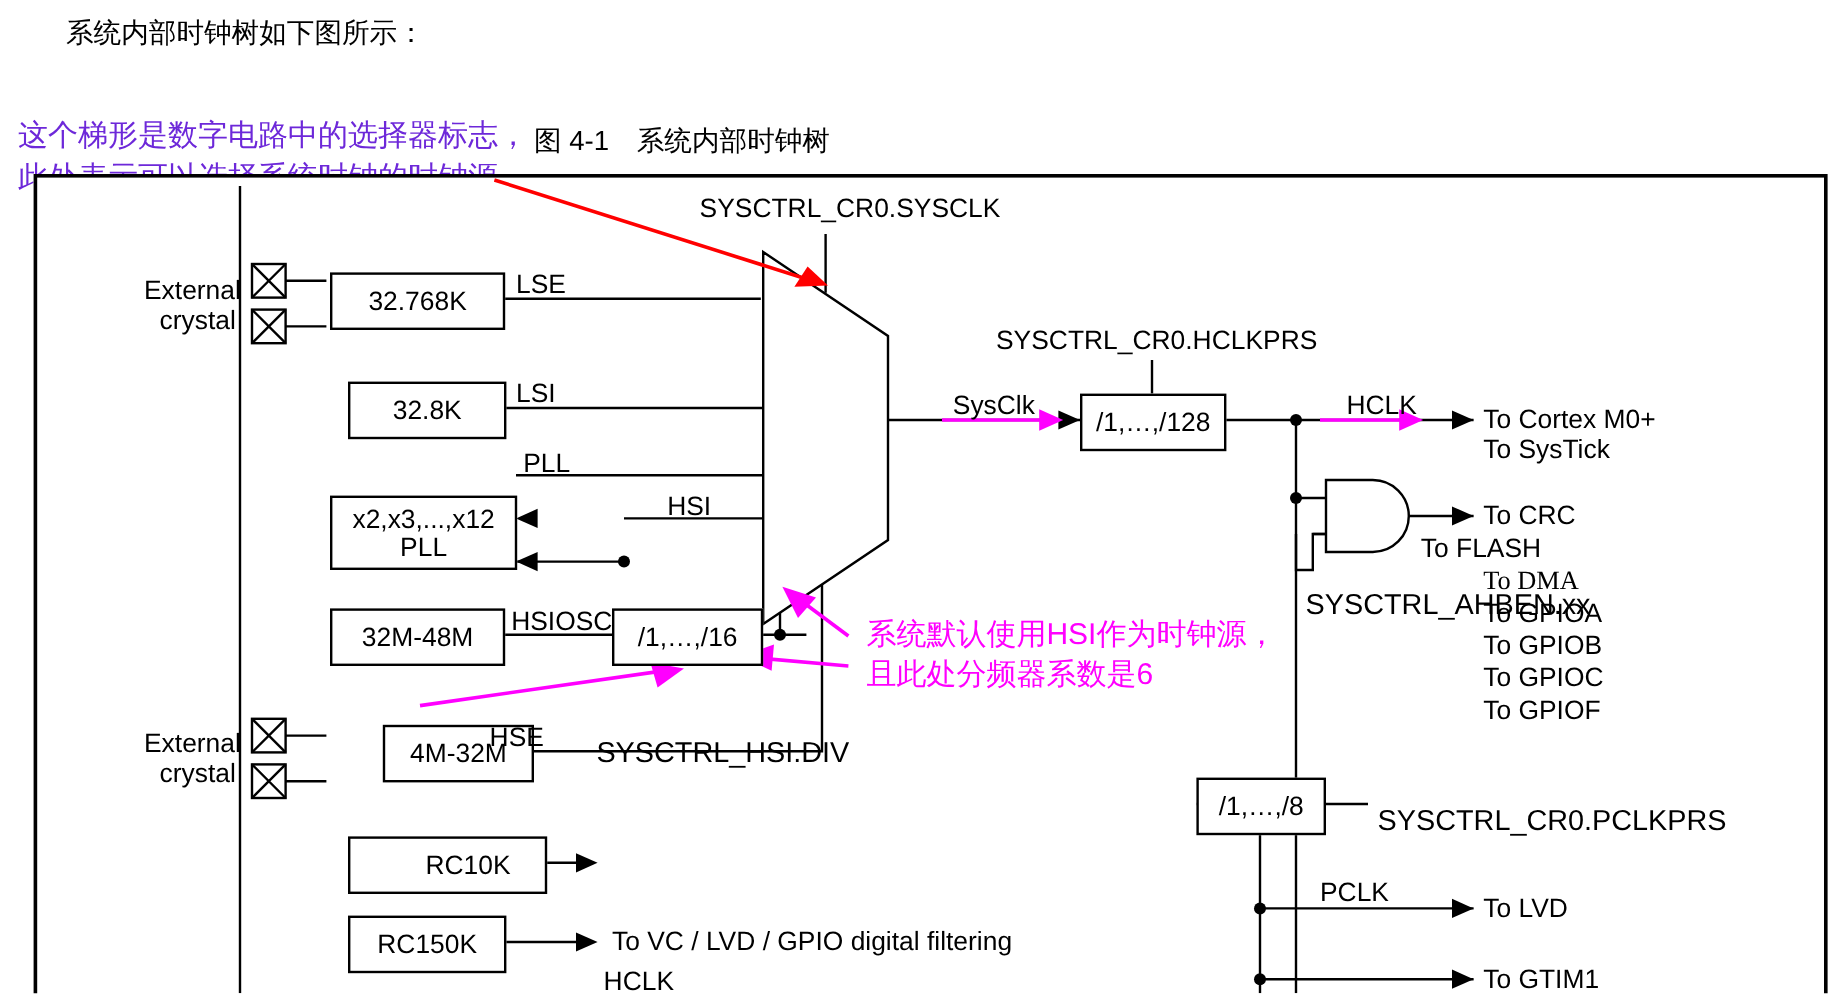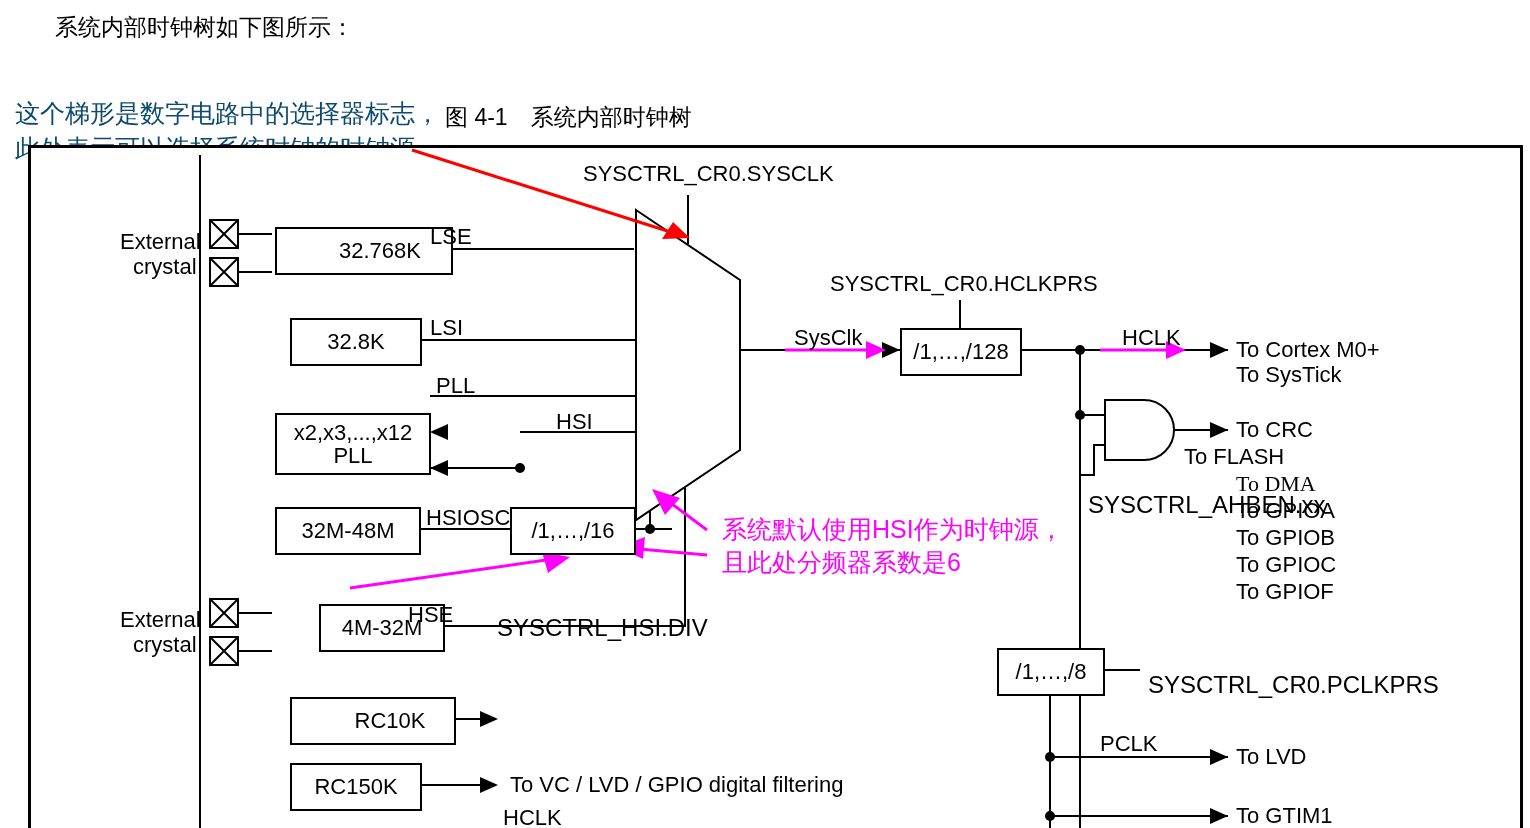--- a/index.html
+++ b/index.html
@@ -1,19 +1,19 @@
 <!DOCTYPE html>
 <html><head>
 <meta charset="utf-8">
 <style>
   html,body{margin:0;padding:0;background:#fff;font-family:"PingFang SC","Microsoft YaHei",Arial,sans-serif;}
   .page{position:relative;width:1530px;height:828px;background:#fff;overflow:hidden;}
   .txt{position:absolute;white-space:nowrap;color:#000;font-size:22px;line-height:1.1;}
   .txt-cn{font-size:23px;}
-  .red{color:#0c4a6e;font-size:25px;}
+  .red{color:#6d28d9;font-size:25px;}
   .mag{color:#ff00ff;font-size:25px;}
   .small{font-size:24px;margin-top:12px;}
   .box{position:absolute;border:2px solid #000;background:#fff;display:flex;align-items:center;justify-content:center;font-size:22px;}
   .box2{flex-direction:column;line-height:1.05;}
   svg{position:absolute;top:0;left:0;}
 </style>
 </head>
 <body>
 
 <div class="page">
@@ -125,21 +125,21 @@
 
     <path d="M1100 350 H1170" stroke="#ff00ff" stroke-width="3" fill="none"></path>
     <polygon points="1186,350 1166,341 1166,359" fill="#ff00ff"></polygon>
   </svg>
 
   <div class="txt" style="left:120px;top:230px;">External</div>
   <div class="txt" style="left:133px;top:255px;">crystal</div>
   <div class="txt" style="left:120px;top:608px;">External</div>
   <div class="txt" style="left:133px;top:633px;">crystal</div>
 
-  <div class="box" style="left:275px;top:227px;width:142px;height:44px;padding-left:32px;">32.768K</div>
+  <div class="box" style="left:275px;top:227px;width:142px;height:44px;">32.768K</div>
   <div class="box" style="left:290px;top:318px;width:128px;height:44px;">32.8K</div>
   <div class="box box2" style="left:275px;top:413px;width:152px;height:58px;">
     <span>x2,x3,...,x12</span>
     <span>PLL</span>
   </div>
   <div class="box" style="left:275px;top:507px;width:142px;height:44px;">32M-48M</div>
   <div class="box" style="left:510px;top:507px;width:122px;height:44px;">/1,…,/16</div>
   <div class="box" style="left:275px;top:604px;width:122px;height:44px;margin-left:44px;">4M-32M</div>
   <div class="box" style="left:290px;top:697px;width:128px;height:44px;padding-left:34px;">RC10K</div>
   <div class="box" style="left:290px;top:763px;width:128px;height:44px;">RC150K</div>

